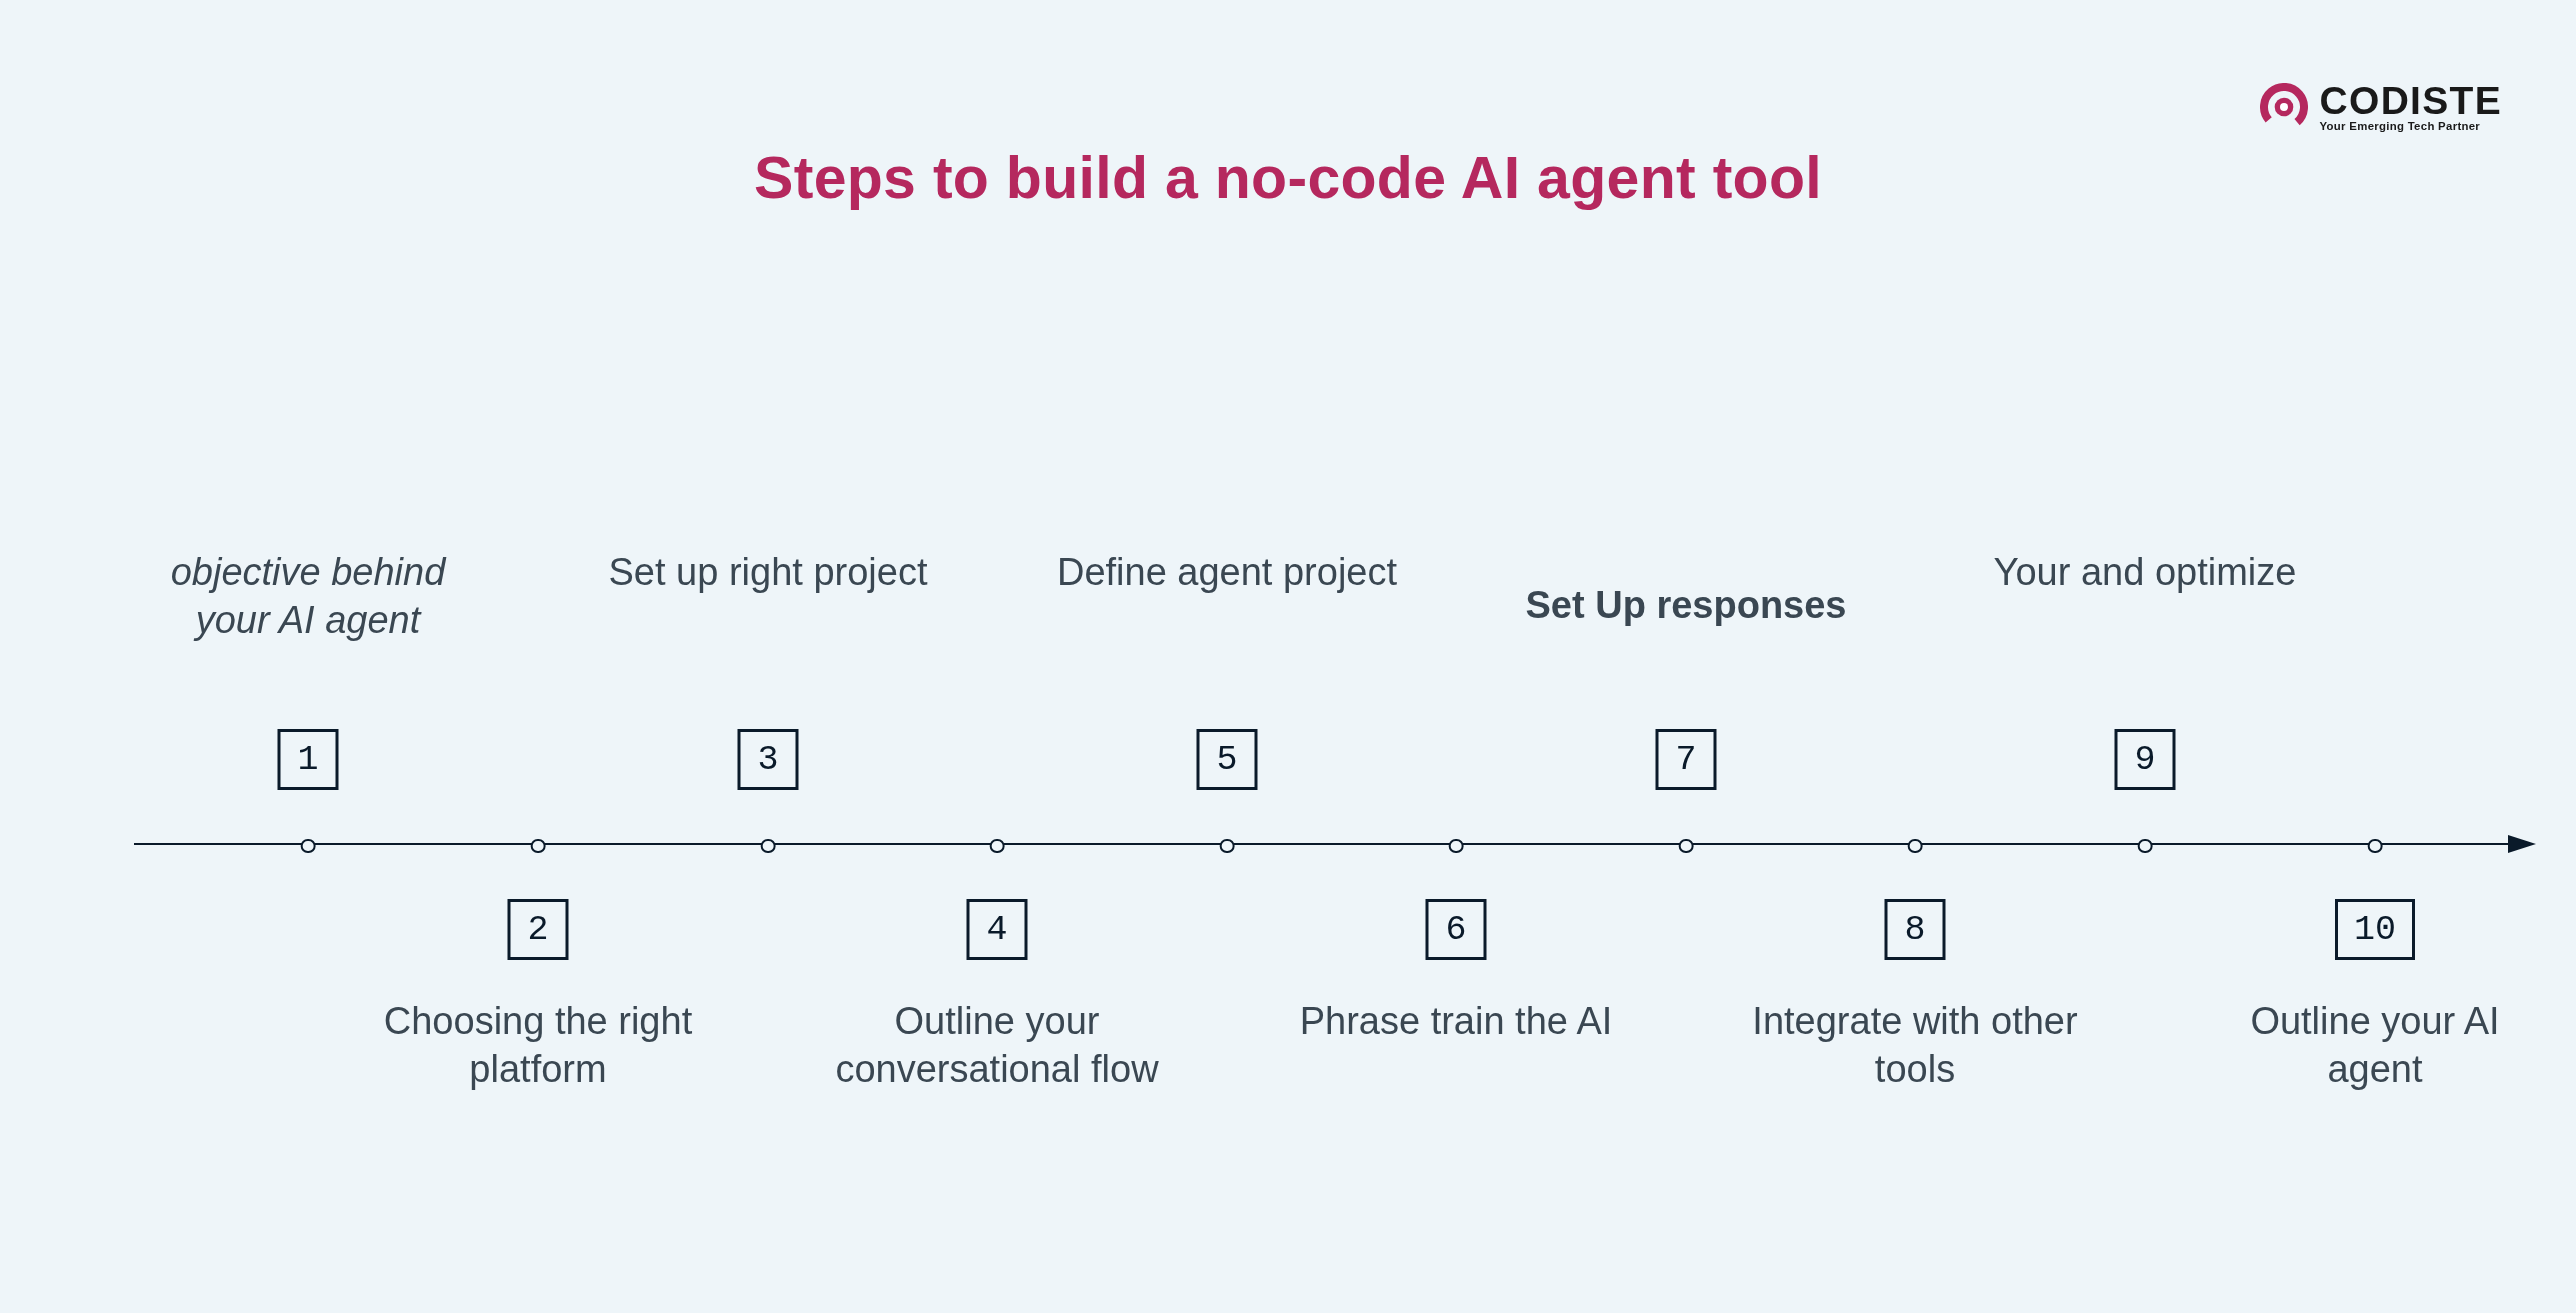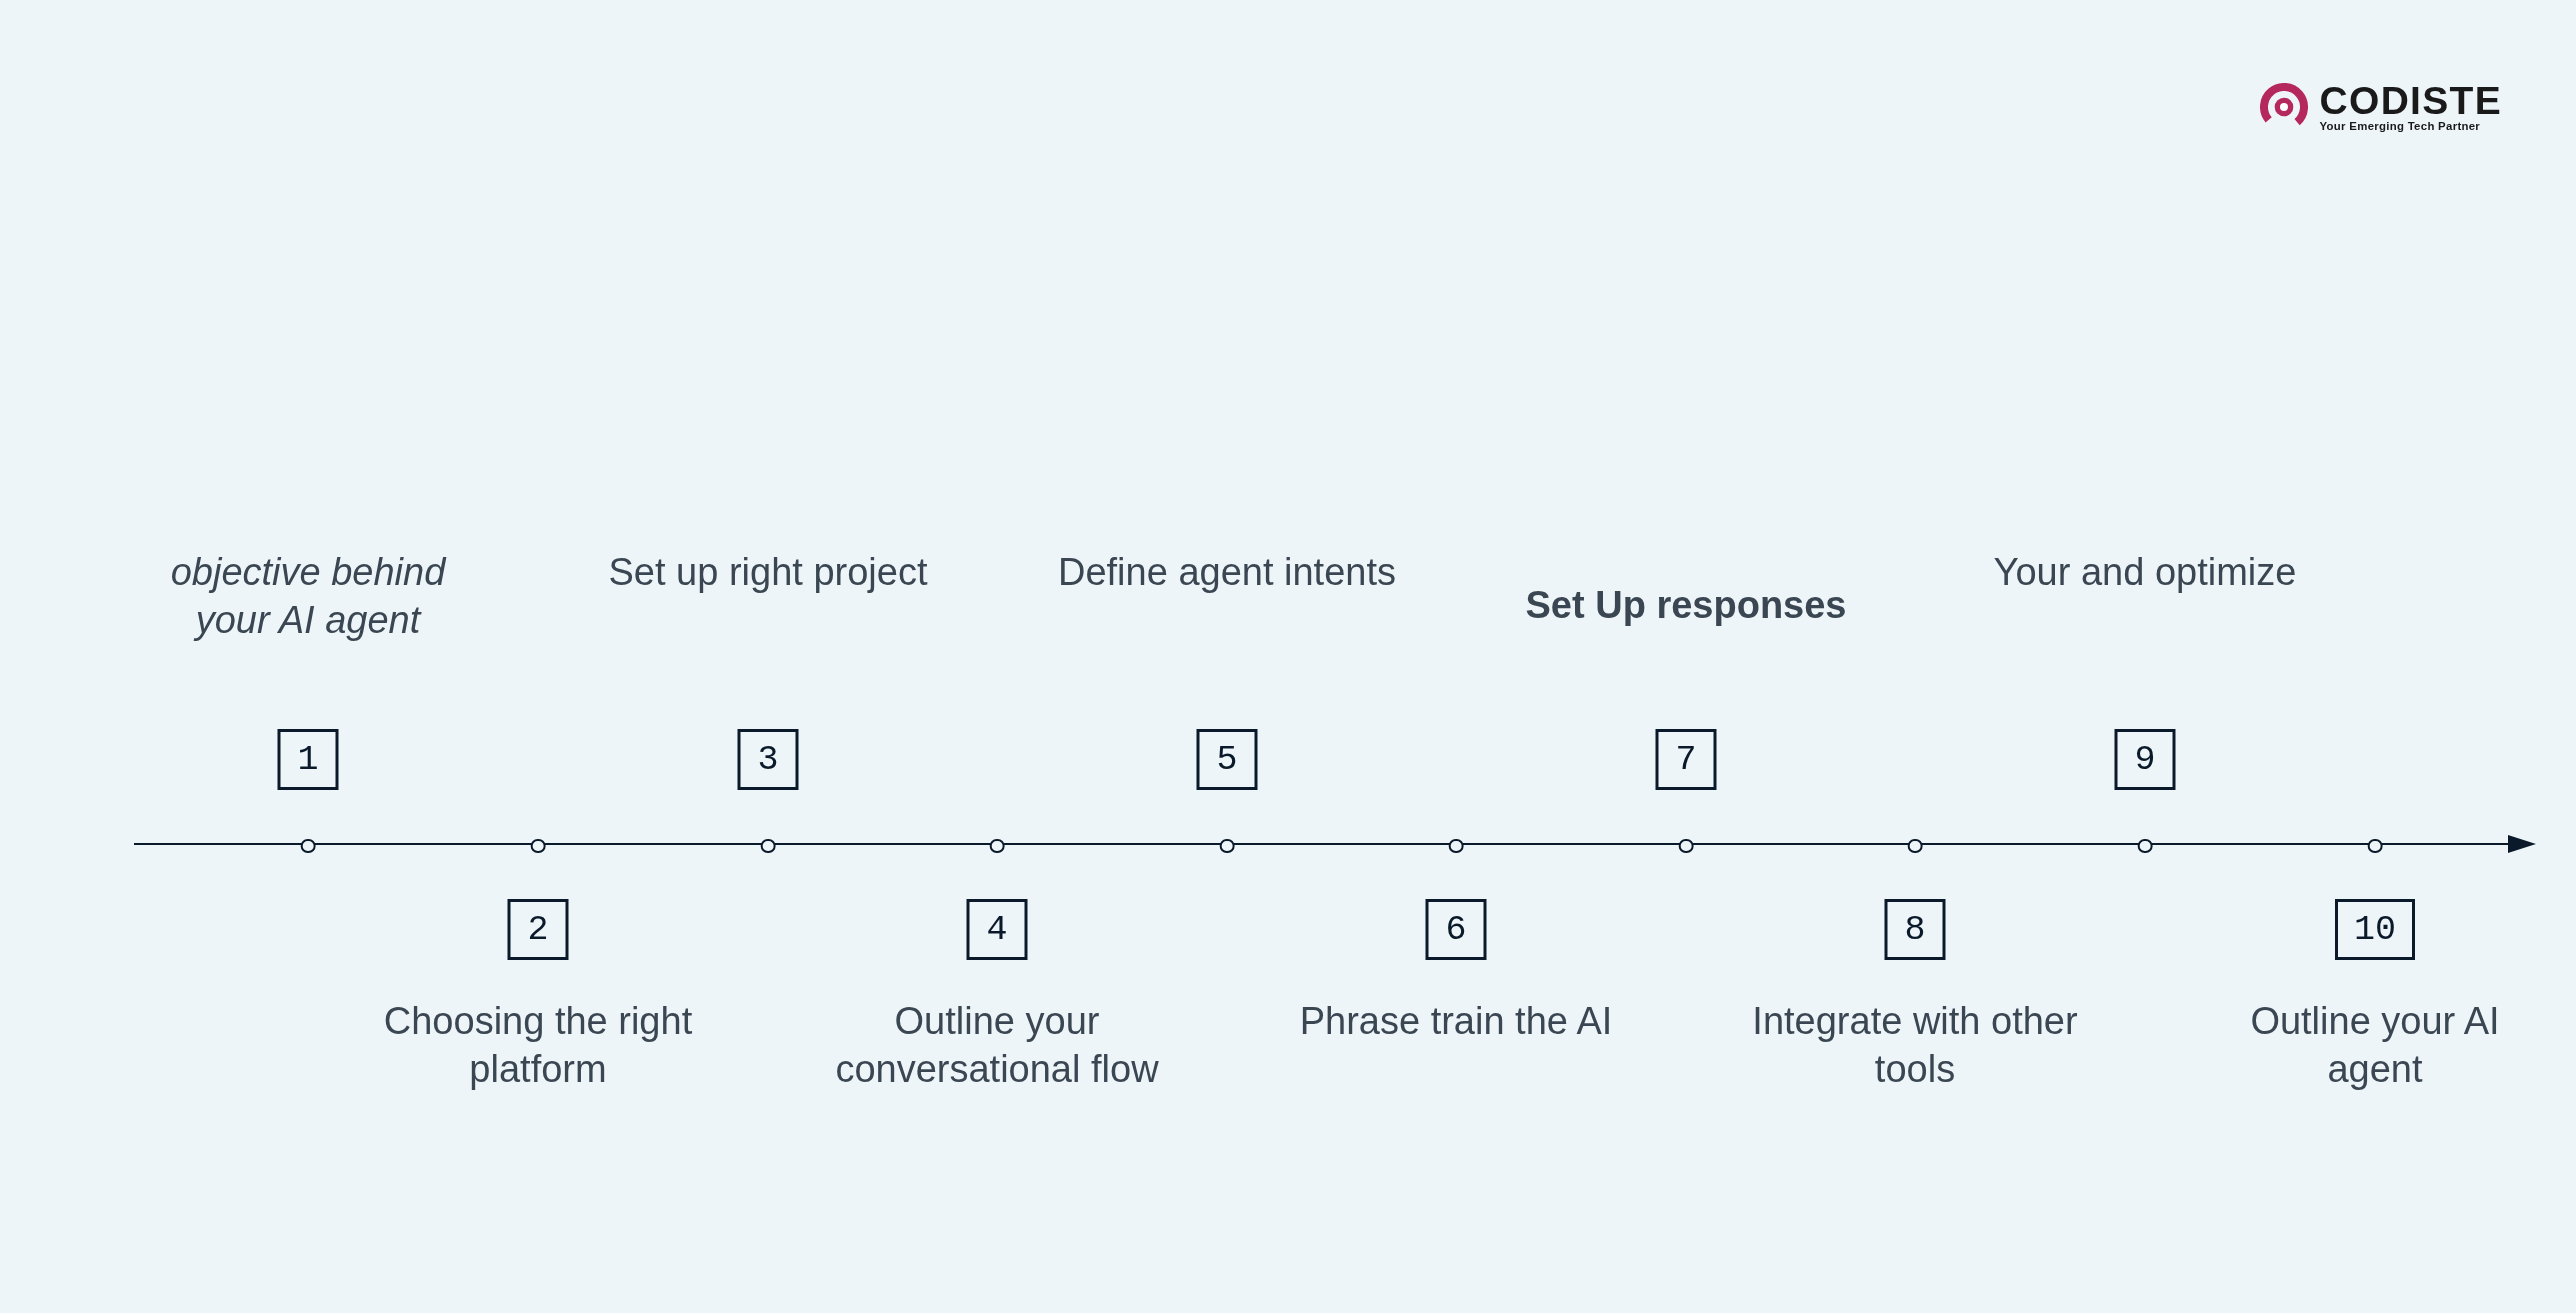--- a/index.html
+++ b/index.html
@@ -120,20 +120,21 @@
   .step-label.top { top: -329px; }
   .step-label.bottom { top: 154px; }
   .step-label.top.single { top: -262px; }
   .step-label.top.twoline { top: -295px; }
 </style>
 </head>
 <body>
 
 <div class="canvas">
 
+  <div class="title">Steps to build a no-code AI agent tool</div>
 
   <div class="logo">
     <svg width="48" height="48" viewBox="0 0 72 72">
       <circle cx="36" cy="36" r="30" fill="none" stroke="#b5285e" stroke-width="12" stroke-dasharray="140 200" transform="rotate(-220 36 36)"></circle>
       <circle cx="36" cy="36" r="14" fill="#b5285e"></circle>
       <circle cx="36" cy="36" r="6" fill="#ffffff"></circle>
     </svg>
     <div class="logo-text">
       <div class="logo-name">CODISTE</div>
       <div class="logo-tag">Your Emerging Tech Partner</div>
@@ -151,21 +152,21 @@
         <div class="step-box bottom" style="left: 404px;">2</div>
         <div class="step-label bottom" style="left: 404px;">Choosing the right platform</div>
         <div class="tick" style="left: 634px;"></div>
         <div class="step-box top" style="left: 634px;">3</div>
         <div class="step-label top twoline" style="left: 634px;">Set up right project</div>
         <div class="tick" style="left: 863px;"></div>
         <div class="step-box bottom" style="left: 863px;">4</div>
         <div class="step-label bottom" style="left: 863px; text-align: center;">Outline your conversational flow</div>
         <div class="tick" style="left: 1093px;"></div>
         <div class="step-box top" style="left: 1093px;">5</div>
-        <div class="step-label top twoline" style="left: 1093px;">Define agent intents</div>
+        <div class="step-label top twoline" style="left: 1093px;">Define agent project</div>
         <div class="tick" style="left: 1322px;"></div>
         <div class="step-box bottom" style="left: 1322px;">6</div>
         <div class="step-label bottom" style="left: 1322px;">Phrase train the AI</div>
         <div class="tick" style="left: 1552px;"></div>
         <div class="step-box top" style="left: 1552px;">7</div>
         <div class="step-label top single" style="left: 1552px; font-weight: bold;">Set Up responses</div>
         <div class="tick" style="left: 1781px;"></div>
         <div class="step-box bottom" style="left: 1781px;">8</div>
         <div class="step-label bottom" style="left: 1781px;">Integrate with other tools</div>
         <div class="tick" style="left: 2011px;"></div>

